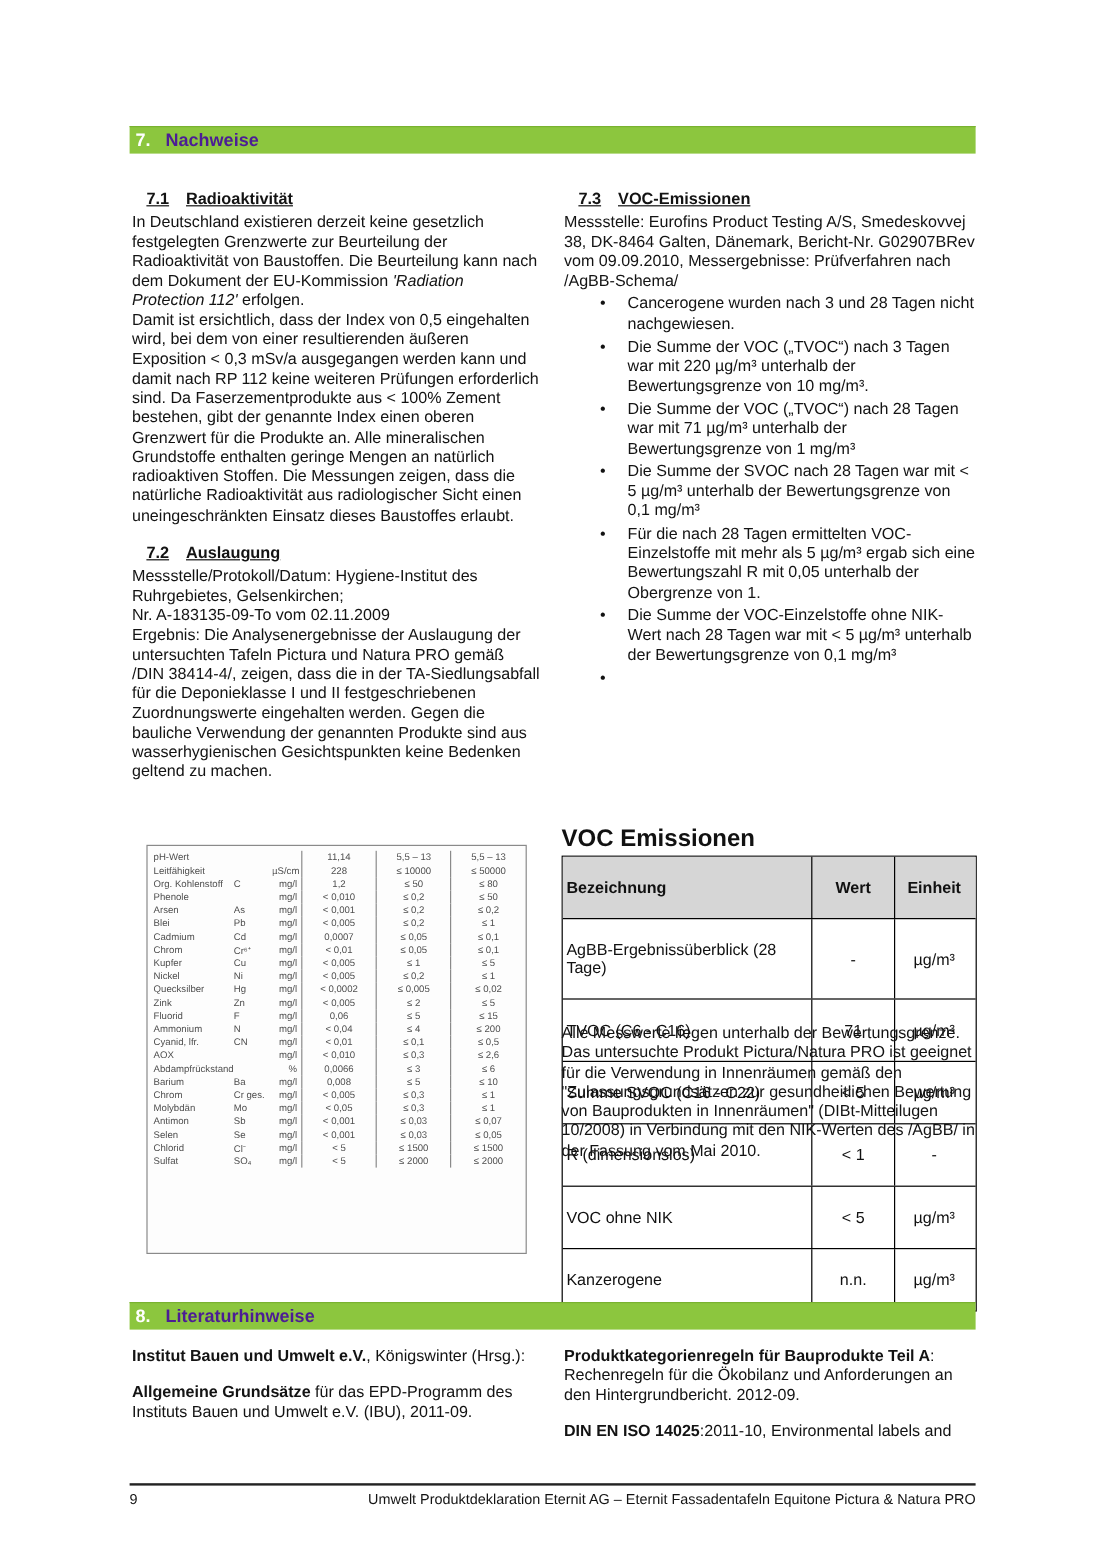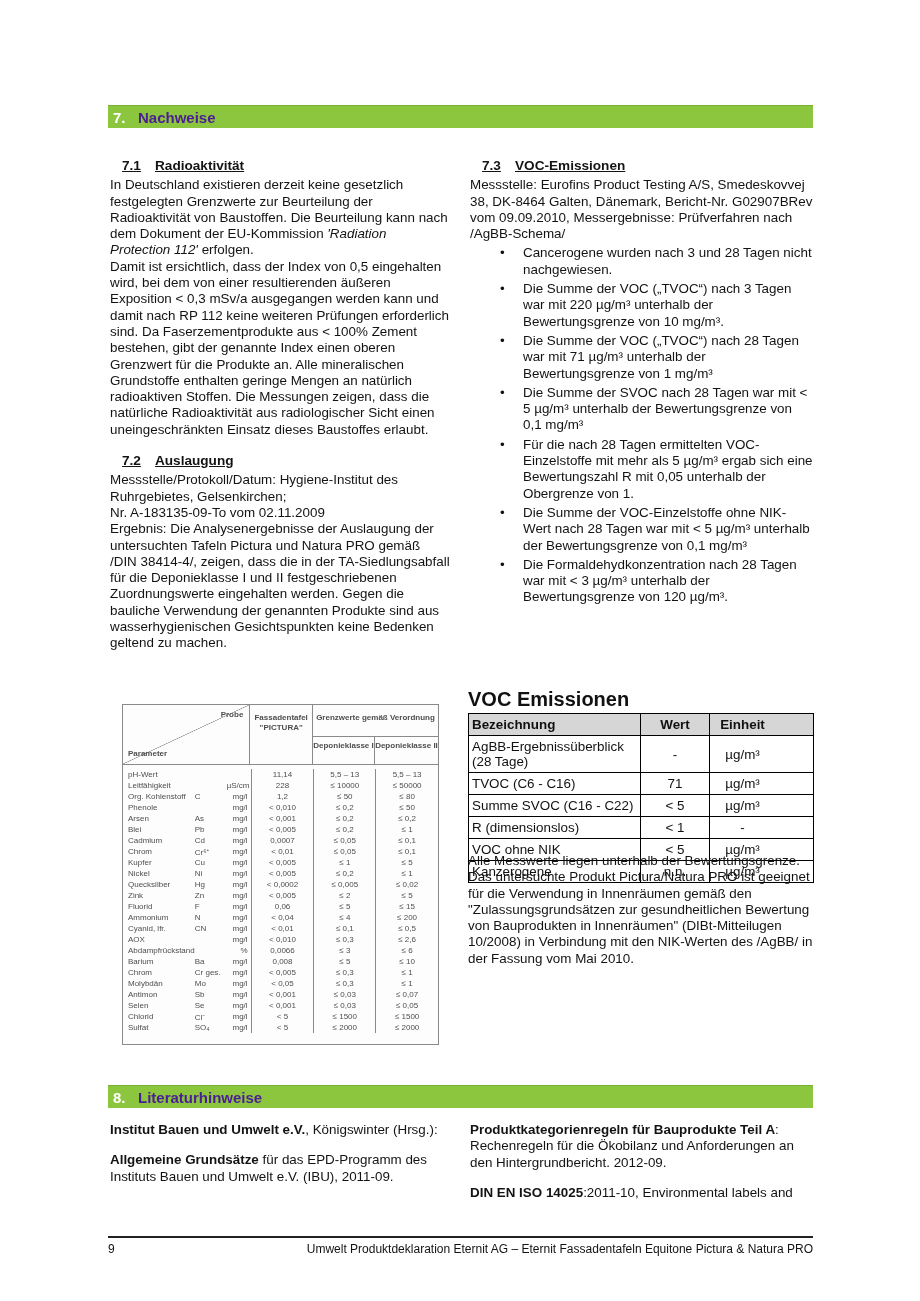--- a/index.html
+++ b/index.html
@@ -61,21 +61,21 @@
   .lt-dk1  { width:62px; text-align:center; border-left:1px solid #8a8a8a; align-self:stretch; line-height:11px; }
   .lt-dk2  { width:63px; text-align:center; border-left:1px solid #8a8a8a; align-self:stretch; line-height:11px; }
 
   
   .voc-block { position:absolute; left:468px; top:688px; width:346px; }
   .voc-title { font-weight:bold; font-size:20px; margin-bottom:2px; }
   .voc-table { border:1px solid #000; font-size:13.4px; }
   .voc-row { display:flex; border-bottom:1px solid #000; }
   .voc-row:last-child { border-bottom:none; }
   .voc-head { background:#d6d6d6; font-weight:bold; }
-  .voc-c1 { width:172px; padding:3px 3px; border-right:1px solid #000; display:flex; align-items:center; }
+  .voc-c1 { width:208px; padding:18px 3px; border-right:1px solid #000; display:flex; align-items:center; }
   .voc-c2 { width:69px; border-right:1px solid #000; display:flex; align-items:center; justify-content:center; }
   .voc-c3 { width:65px; display:flex; align-items:center; justify-content:center; }
   .voc-outro { position:absolute; left:468px; top:853px; width:349px; }
 
   
   #cols8 { top:1122px; }
   .ref { margin-bottom:14px; }
   .ref b { font-weight:bold; }
 
   
@@ -118,43 +118,26 @@
         <span>VOC-Emissionen</span>
       </div>
       <div>Messstelle: Eurofins Product Testing A/S, Smedeskovvej 38, DK-8464 Galten, Dänemark, Bericht-Nr. G02907BRev vom 09.09.2010, Messergebnisse: Prüfverfahren nach /AgBB-Schema/</div>
       <ul class="bullets">
           <li><span class="bullet-dot">•</span><span>Cancerogene wurden nach 3 und 28 Tagen nicht nachgewiesen.</span></li>
           <li><span class="bullet-dot">•</span><span>Die Summe der VOC („TVOC“) nach 3 Tagen war mit 220 µg/m³ unterhalb der Bewertungsgrenze von 10 mg/m³.</span></li>
           <li><span class="bullet-dot">•</span><span>Die Summe der VOC („TVOC“) nach 28 Tagen war mit 71 µg/m³ unterhalb der Bewertungsgrenze von 1 mg/m³</span></li>
           <li><span class="bullet-dot">•</span><span>Die Summe der SVOC nach 28 Tagen war mit &lt; 5 µg/m³ unterhalb der Bewertungsgrenze von 0,1 mg/m³</span></li>
           <li><span class="bullet-dot">•</span><span>Für die nach 28 Tagen ermittelten VOC-Einzelstoffe mit mehr als 5 µg/m³ ergab sich eine Bewertungszahl R mit 0,05 unterhalb der Obergrenze von 1.</span></li>
           <li><span class="bullet-dot">•</span><span>Die Summe der VOC-Einzelstoffe ohne NIK-Wert nach 28 Tagen war mit &lt; 5 µg/m³ unterhalb der Bewertungsgrenze von 0,1 mg/m³</span></li>
-          <li><span class="bullet-dot">•</span><span>Die Formaldehydkonzentration nach 28 Tagen war mit &lt; 3 µg/m³ unterhalb der Bewertungsgrenze von 120 µg/m³.</span></li>
+          <li><span class="bullet-dot">•</span></li>
         </ul>
     </div>
   </div>
 
   <div class="leach">
-    <div class="lt-head">
-      <div class="lt-corner">
-        <span class="probe">Probe</span>
-        <span class="param">Parameter</span>
-      </div>
-      <div class="lt-pictura">
-        <div>Fassadentafel</div>
-        <div>"PICTURA"</div>
-      </div>
-      <div class="lt-grenz">
-        <div class="lt-grenz-top">Grenzwerte gemäß Verordnung</div>
-        <div class="lt-grenz-sub">
-          <div class="lt-dkh1">Deponieklasse I</div>
-          <div class="lt-dkh2">Deponieklasse II</div>
-        </div>
-      </div>
-    </div>
     <div class="lt-body">
         <div class="lt-row">
           <div class="lt-cell lt-name">pH-Wert</div>
           <div class="lt-cell lt-sym"></div>
           <div class="lt-cell lt-unit"></div>
           <div class="lt-cell lt-val">11,14</div>
           <div class="lt-cell lt-dk1">5,5 – 13</div>
           <div class="lt-cell lt-dk2">5,5 – 13</div>
         </div>
         <div class="lt-row">

